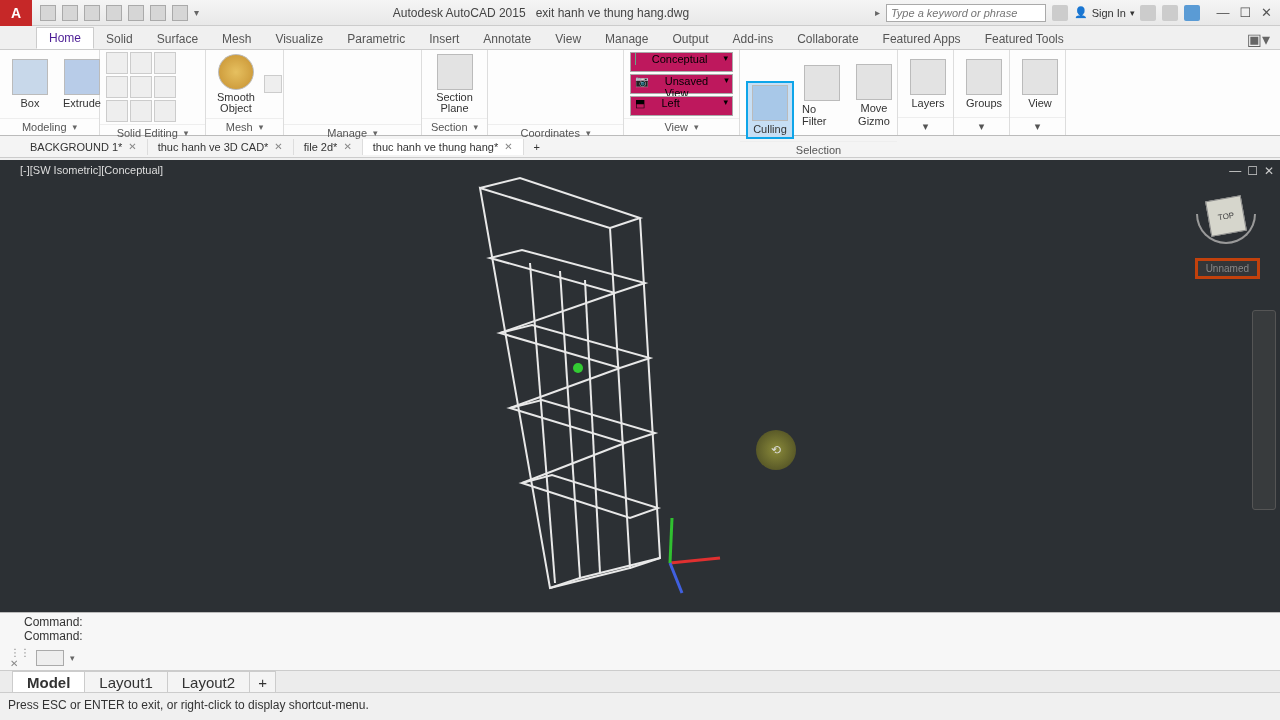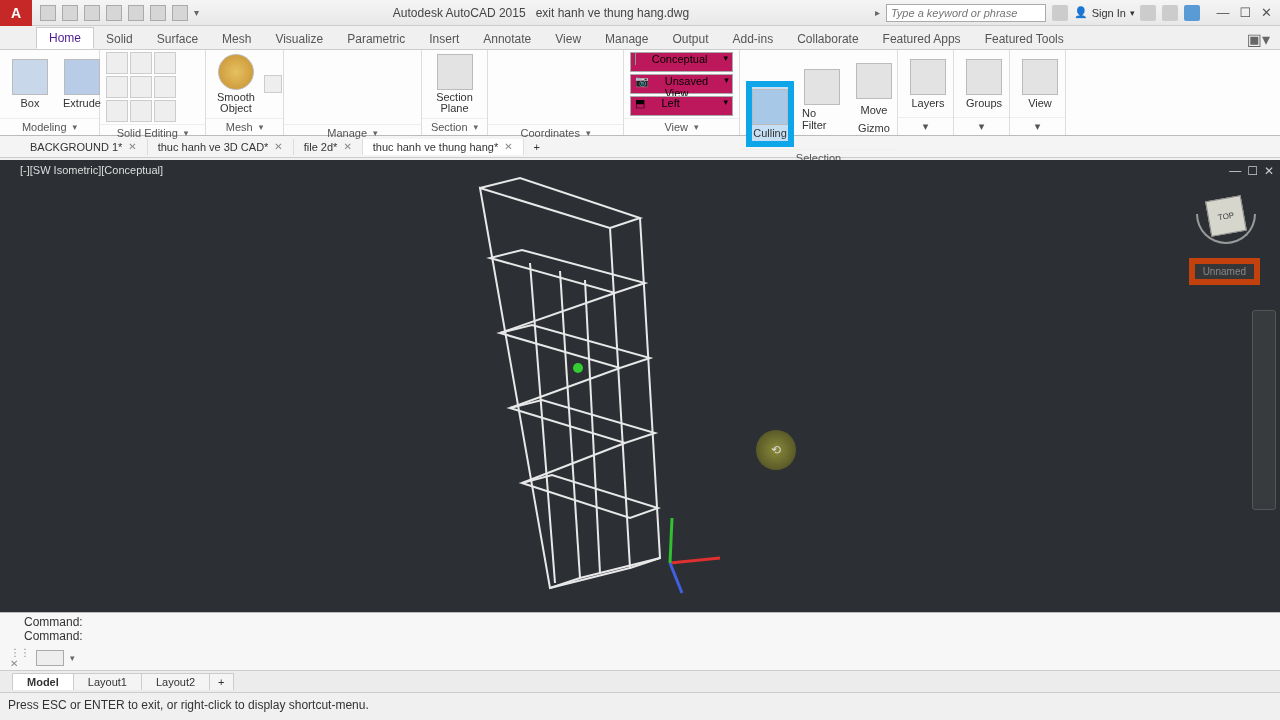--- a/index.html
+++ b/index.html
@@ -26,52 +26,52 @@
 .ribbon { height: 86px; background:#fdfdfd; border-bottom:1px solid #bbb; display:flex; }
 .panel { border-right:1px solid #ddd; display:flex; flex-direction:column; }
 .panel-body { flex:1; display:flex; align-items:center; padding:2px 6px; gap:4px;}
 .panel-title { text-align:center; font-size:11px; color:#555; padding:2px 4px; border-top:1px solid #eee; display:flex; justify-content:center; align-items:center; gap:4px;}
 .bigbtn { display:flex; flex-direction:column; align-items:center; justify-content:center; font-size:11px; color:#333; padding:2px 4px; min-width:48px;}
 .bigicon { width:36px; height:36px; background:#e3e3e3; border:1px solid #bbb; margin-bottom:2px;}
 .smallgrid { display:grid; grid-template-columns:repeat(3,22px); grid-template-rows:repeat(3,22px); gap:2px;}
 .smallgrid .si { width:22px; height:22px; background:#eee; border:1px solid #ccc;}
 .dropdown-box { height:20px; border:1px solid #aaa; background:#be185d; font-size:11px; display:flex; padding:0 4px; gap:16px; min-width:100px;}
 .dd-swatch { width:12px; height:12px; background:#6a8;}
-.bigbtn.active { background:#c7dff5; border:6px solid #0ea5e9;margin-top:29px;}
+.bigbtn.active { background:#c7dff5; border:2px solid #0ea5e9;margin-top:29px;}
 .arrow-down::after { content:"▾"; font-size:9px; margin-left:2px; color:#666;}
 
 
 .filetabs { height: 22px; background:#f4f4f4; border-bottom:1px solid #ccc; display:flex; align-items:center; padding-left:20px; gap:0;}
 .filetab { padding:2px 10px; font-size:11px; color:#333; border-right:1px solid #ddd; display:flex; align-items:center; gap:6px;}
 .filetab.active { background:#fff; }
 .filetab .x { color:#888; font-size:10px;}
 
 
 .viewport { position:absolute; left:0; top:160px; width:1280px; height:452px; background:#2c3034; }
 .vp-label { position:absolute; left:20px; top:4px; font-size:11px; color:#ddd;}
 .vp-ctrl-tr { position:absolute; right:6px; top:4px; display:flex; gap:6px; color:#ccc; font-size:12px;}
 .viewcube { position:absolute; right:24px; top:30px; width:60px; height:60px;}
 .viewcube .cube { width:36px; height:36px; background:#d6d6cc; border:1px solid #888; position:absolute; left:12px; top:8px; transform:rotate(-10deg); display:flex; align-items:center; justify-content:center; font-size:8px; color:#444;}
 .viewcube .ring { width:60px; height:30px; border:2px solid #999; border-top:none; border-radius:0 0 60px 60px; position:absolute; bottom:6px;}
-.unnamed { position:absolute; right:20px; top:98px; font-size:10px; color:#888; background:rgba(60,60,60,.5); padding:2px 8px; border:6px solid #c2410c;}
+.unnamed { position:absolute; right:20px; top:98px; font-size:10px; color:#888; background:rgba(60,60,60,.5); padding:2px 8px; border:3px solid #c2410c;}
 .navbar { position:absolute; right:4px; top:150px; width:24px; height:200px; background:rgba(80,80,80,.35); border:1px solid #555; border-radius:3px;}
 
 .model-svg { position:absolute; left:460px; top:8px; }
 .orbit-cursor { position:absolute; left:756px; top:270px; width:40px; height:40px; border-radius:50%; background:radial-gradient(circle,#8a8a3a 0%,#5a5a28 70%, rgba(0,0,0,0) 100%); display:flex; align-items:center; justify-content:center; color:#ddd; font-size:12px;}
 
 
 .cmdarea { position:absolute; left:0; top:612px; width:1280px; height:58px; background:#f7f7f7; border-top:1px solid #bbb; font-family:Consolas,monospace; font-size:12px; color:#333;}
 .cmdhist { padding:2px 24px; line-height:14px;}
 .cmdline { display:flex; align-items:center; padding:2px 10px; gap:6px;}
 .cmdline .handle { color:#888; font-size:10px;}
 .cmd-icons { width:28px; height:16px; border:1px solid #aaa; background:#eee;}
 
 
 .bottomtabs { position:absolute; left:0; top:670px; width:1280px; height:22px; background:#ececec; border-top:1px solid #ccc; display:flex; align-items:center; padding-left:12px;}
-.btab { padding:2px 14px; font-size:11px; color:#333; border:1px solid #ccc; border-bottom:none; background:#f4f4f4; margin-right:-1px;}
+.btab { padding:2px 14px; font-size:15px; color:#333; border:1px solid #ccc; border-bottom:none; background:#f4f4f4; margin-right:-1px;}
 .btab.active { background:#fff; font-weight:600;}
 .btab.plus { padding:2px 8px;}
 
 
 .status { position:absolute; left:0; top:692px; width:1280px; height:28px; background:#f0f0f0; border-top:1px solid #ccc; font-size:12px; color:#333; padding:5px 8px;}
 </style>
 </head>
 <body>
 
 <div class="titlebar">
@@ -249,21 +249,21 @@
       <div class="bigbtn active">
           <div class="bigicon" style="background:#a8c8e8;"></div>
           <span>Culling</span>
         </div>
       <div class="bigbtn">
           <div class="bigicon"></div>
           <span>No Filter</span>
         </div>
       <div class="bigbtn">
           <div class="bigicon"></div>
-          <span style="text-align:center;line-height:18px;">Move Gizmo</span>
+          <span style="text-align:center;line-height:13px;">Move Gizmo</span>
         </div>
     </div>
     <div class="panel-title">Selection</div>
   </div>
   <div class="panel" style="width:56px;">
     <div class="panel-body">
         <div class="bigbtn">
           <div class="bigicon"></div>
           <span>Layers</span>
         </div>

